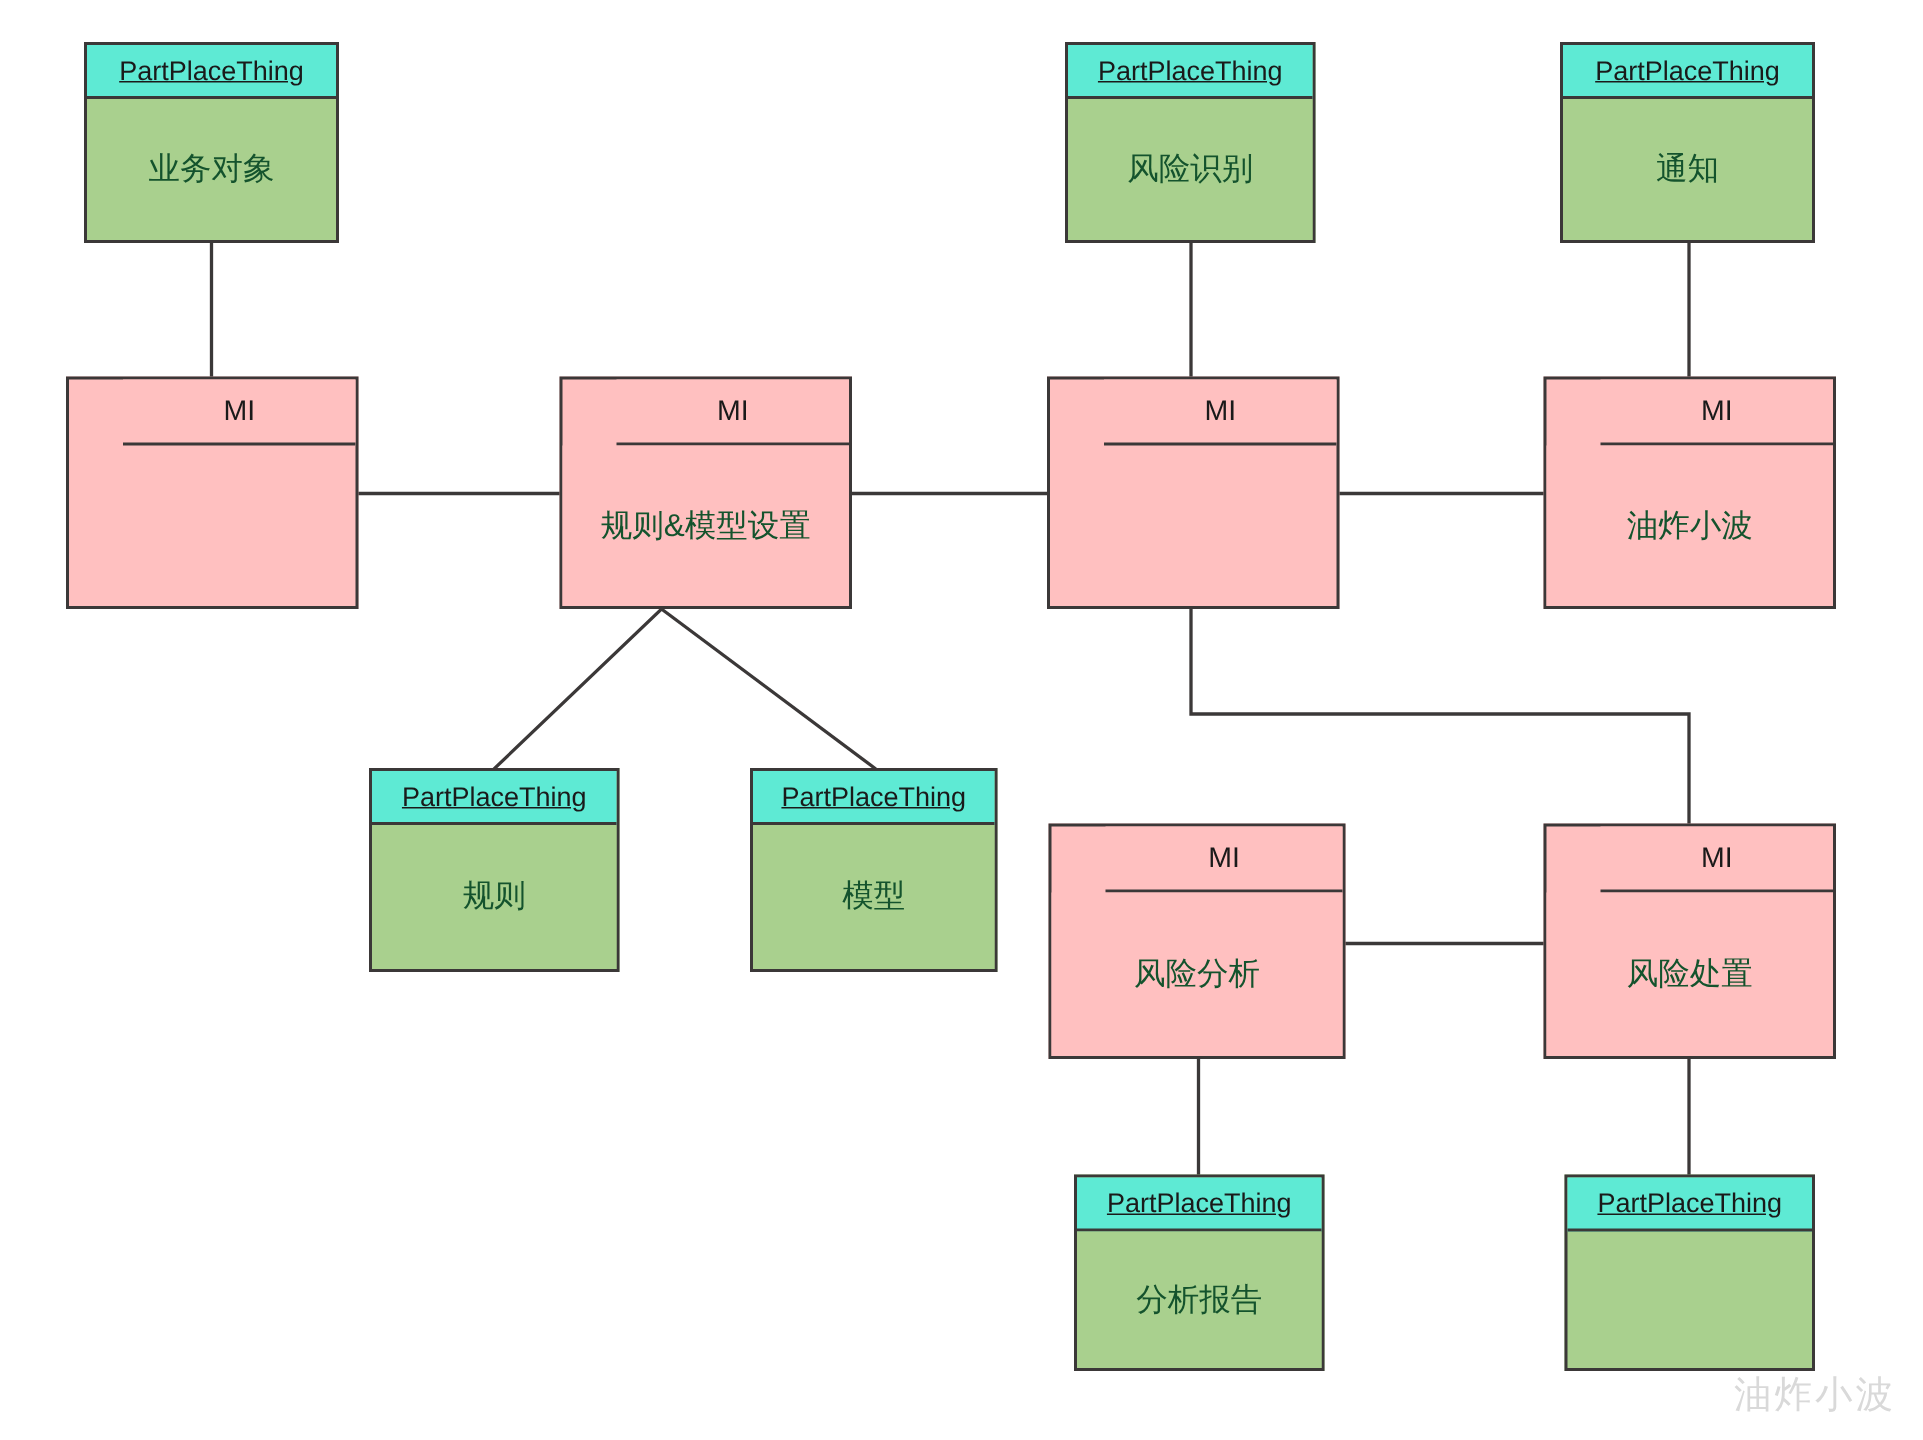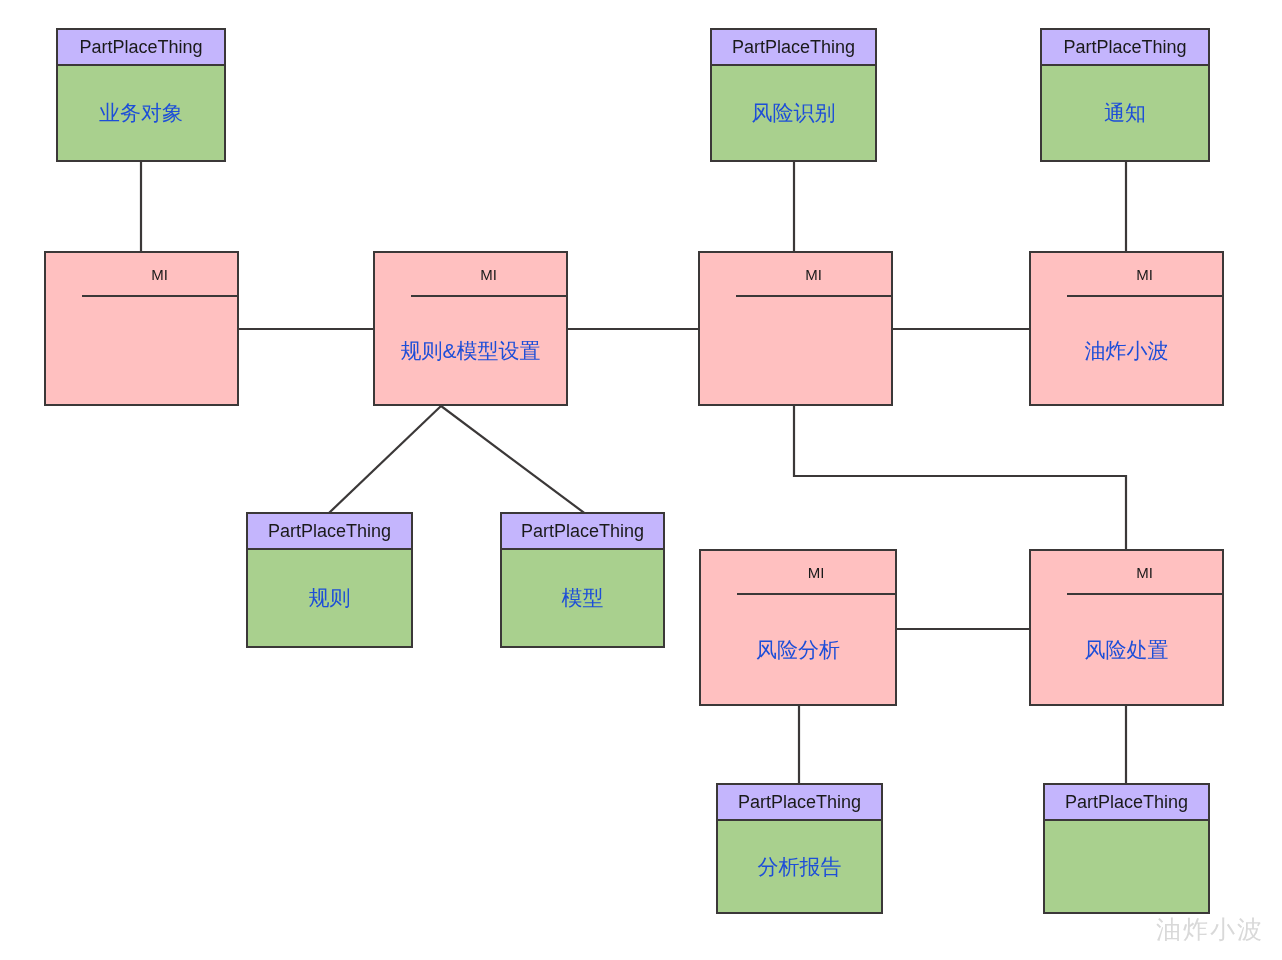--- a/index.html
+++ b/index.html
@@ -38,34 +38,34 @@
     flex:0 0 auto;
   }
   .node .body{
     box-sizing:border-box;
     flex:1 1 auto;
     display:flex;
     align-items:center;
     justify-content:center;
     text-align:center;
     font-size:21px;
-    color:#1d4ed8;
+    color:#14532d;
     line-height:1.32;
     padding:2px 6px;
   }
   .node.green{background:#a9d08e;}
-  .node.green .hdr{background:#c4b5fd;}
+  .node.green .hdr{background:#5eead4;text-decoration:underline;}
   .node.green .body{background:#a9d08e;}
   .node.pink{background:#ffc0c0;}
   .node.pink .hdr{background:#ffc0c0;}
   .node.pink .body{background:#ffc0c0;}
 
   
   .node.green .hdr{height:36px;font-size:18px;}
-  .node.pink  .hdr{height:44px;font-size:15px;margin-left:36px;}
+  .node.pink  .hdr{height:44px;font-size:19px;margin-left:36px;}
 
   .watermark{
     position:absolute;
     right:18px;bottom:14px;
     font-size:25px;
     color:#d9d9d9;
     letter-spacing:2px;
     z-index:3;
     white-space:nowrap;
     user-select:none;

